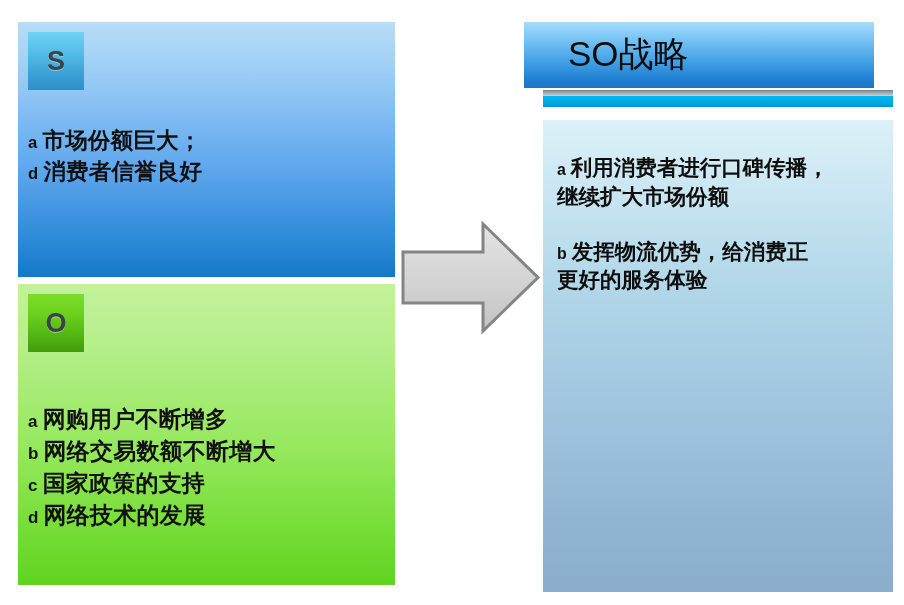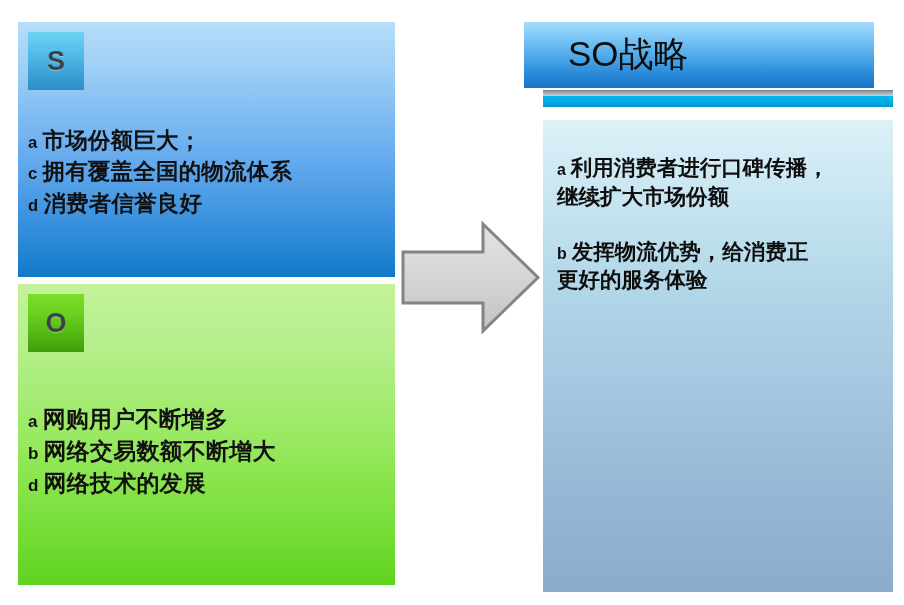--- a/index.html
+++ b/index.html
@@ -178,39 +178,39 @@
     <div class="badge" id="badge-strength">
       <span>S</span>
     </div>
   </div>
 
   <div class="panel-body" id="body-strength">
     <div class="line">
       <span class="marker">a</span><span>市场份额巨大；</span>
     </div>
     <div class="line">
-      <span class="marker">c</span><span>拥有覆盖全国的物流体系</span>
-    </div>
-    <div class="line">
       <span class="marker">d</span><span>消费者信誉良好</span>
     </div>
   </div>
 
   <div class="swot-panel" id="panel-opportunity">
     <div class="badge" id="badge-opportunity">
       <span>O</span>
     </div>
   </div>
 
   <div class="panel-body" id="body-opportunity">
     <div class="line">
       <span class="marker">a</span><span>网购用户不断增多</span>
     </div>
     <div class="line">
       <span class="marker">b</span><span>网络交易数额不断增大</span>
+    </div>
+    <div class="line">
+      <span class="marker">c</span><span>国家政策的支持</span>
     </div>
     <div class="line">
       <span class="marker">d</span><span>网络技术的发展</span>
     </div>
   </div>
 
   <div id="arrow-wrap">
     <svg width="143" height="117" viewBox="0 0 143 117">
       <defs>
         <linearGradient id="arrowGrad" x1="0" y1="0" x2="0" y2="1">

